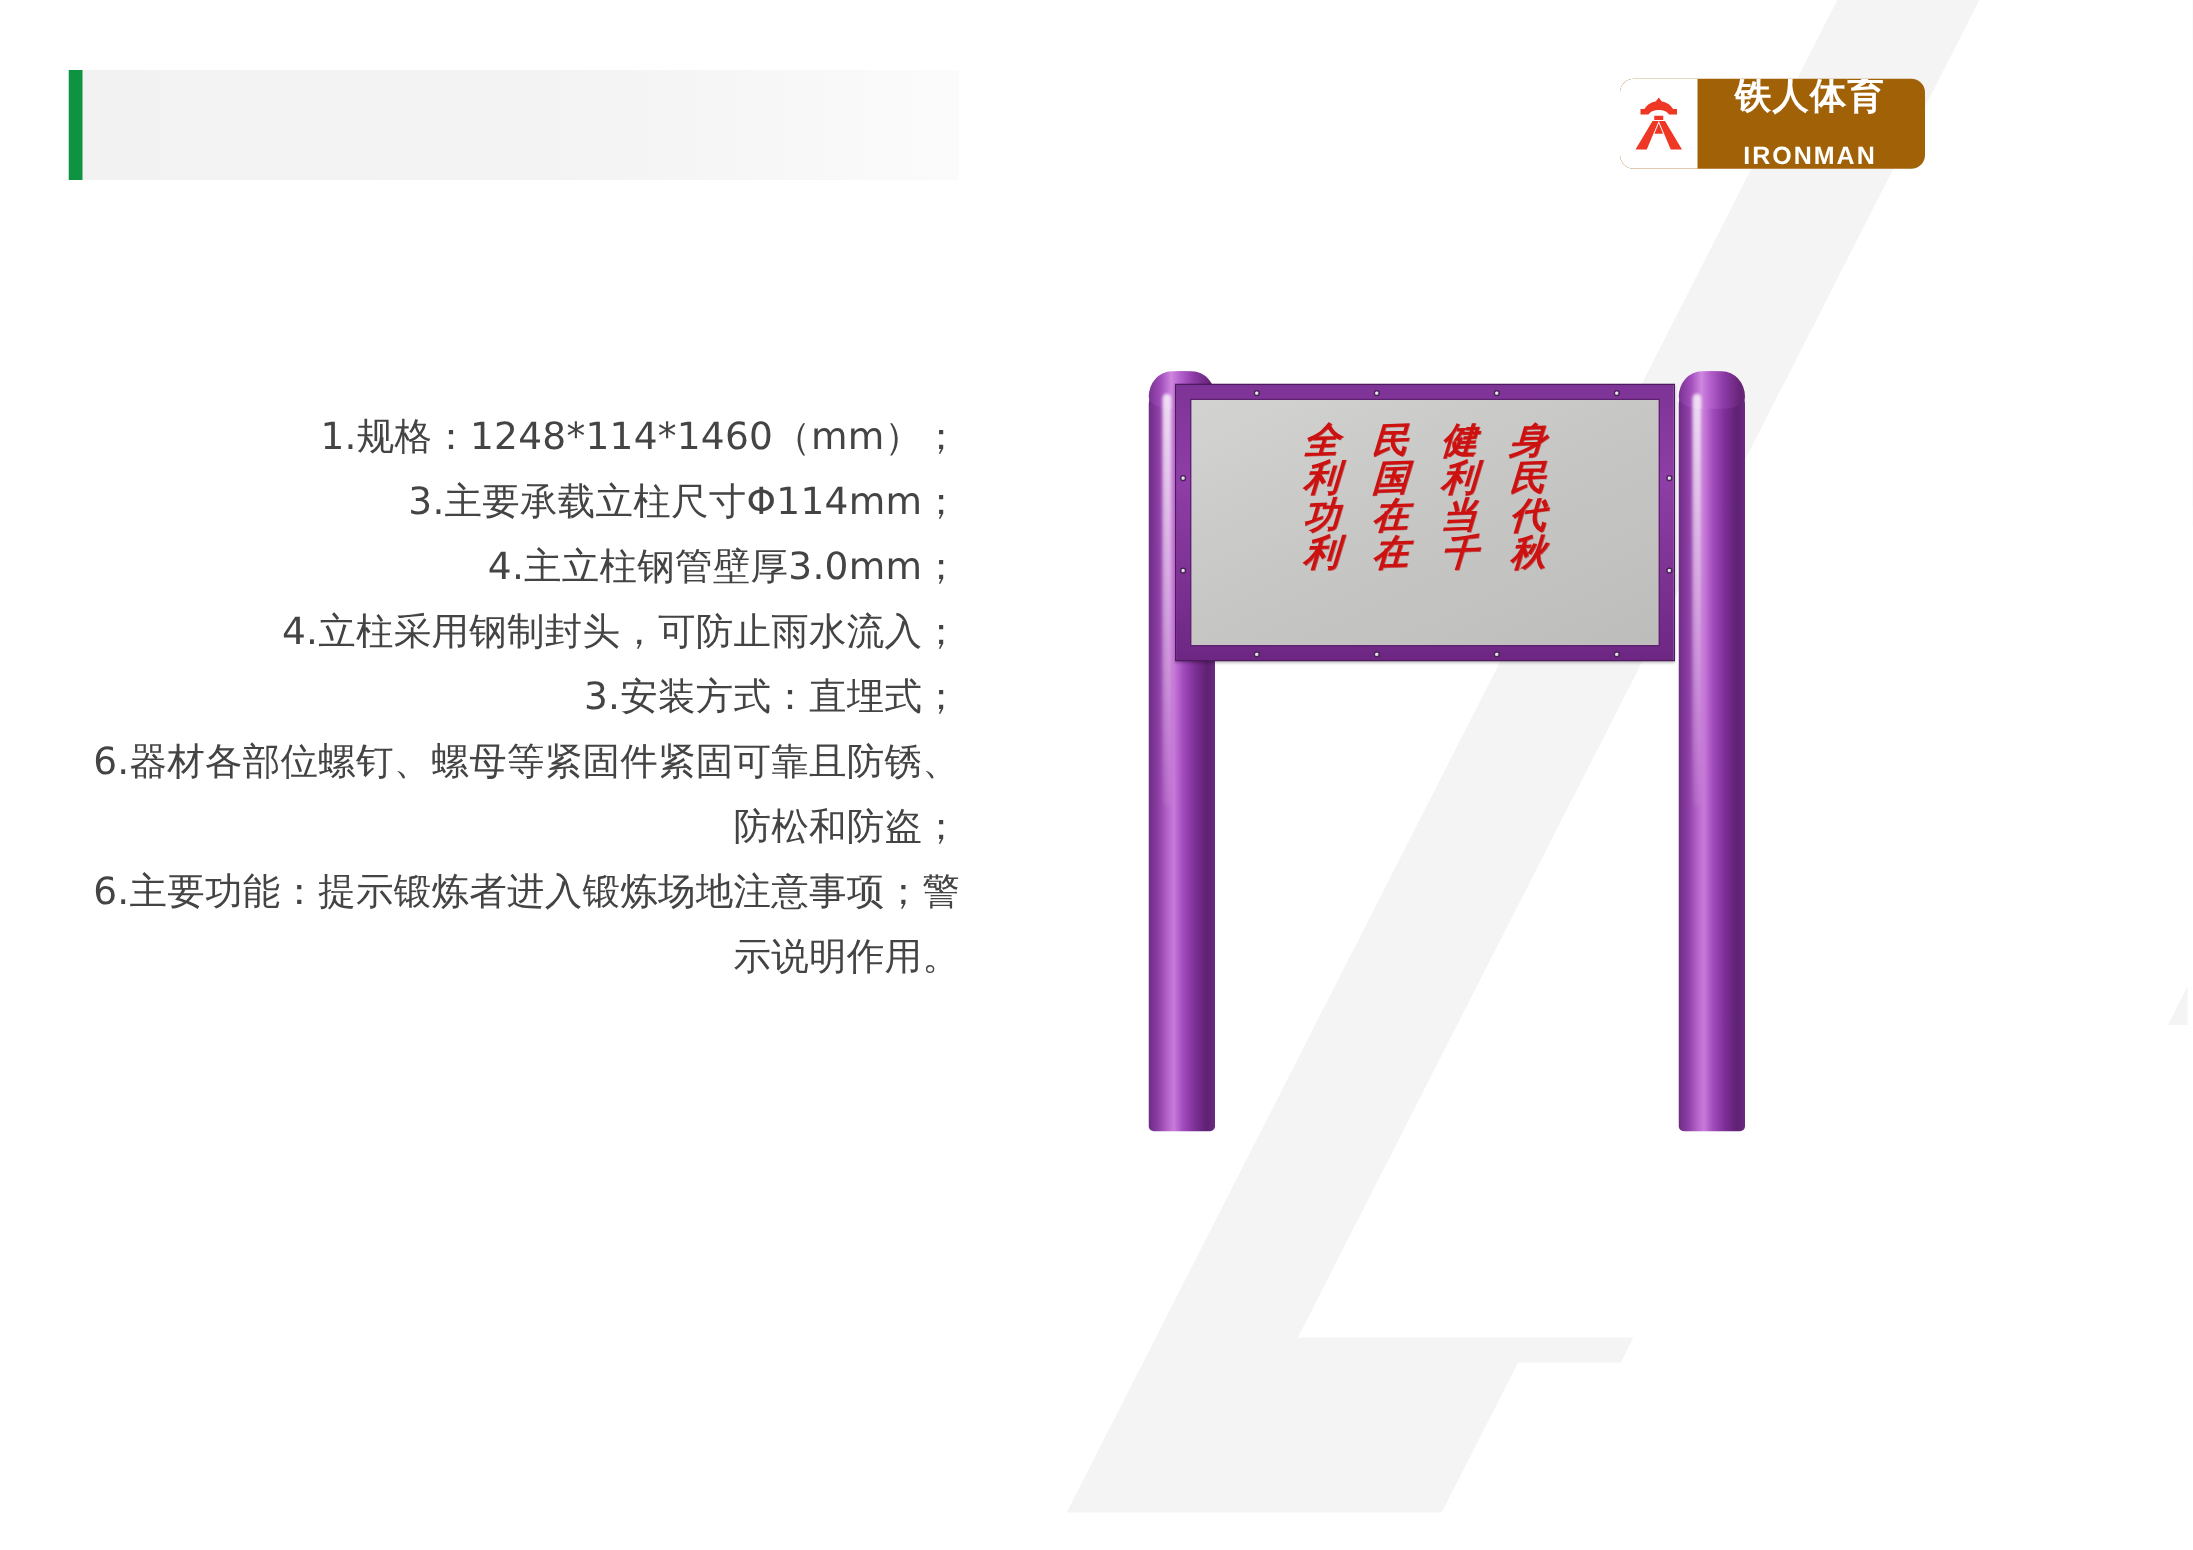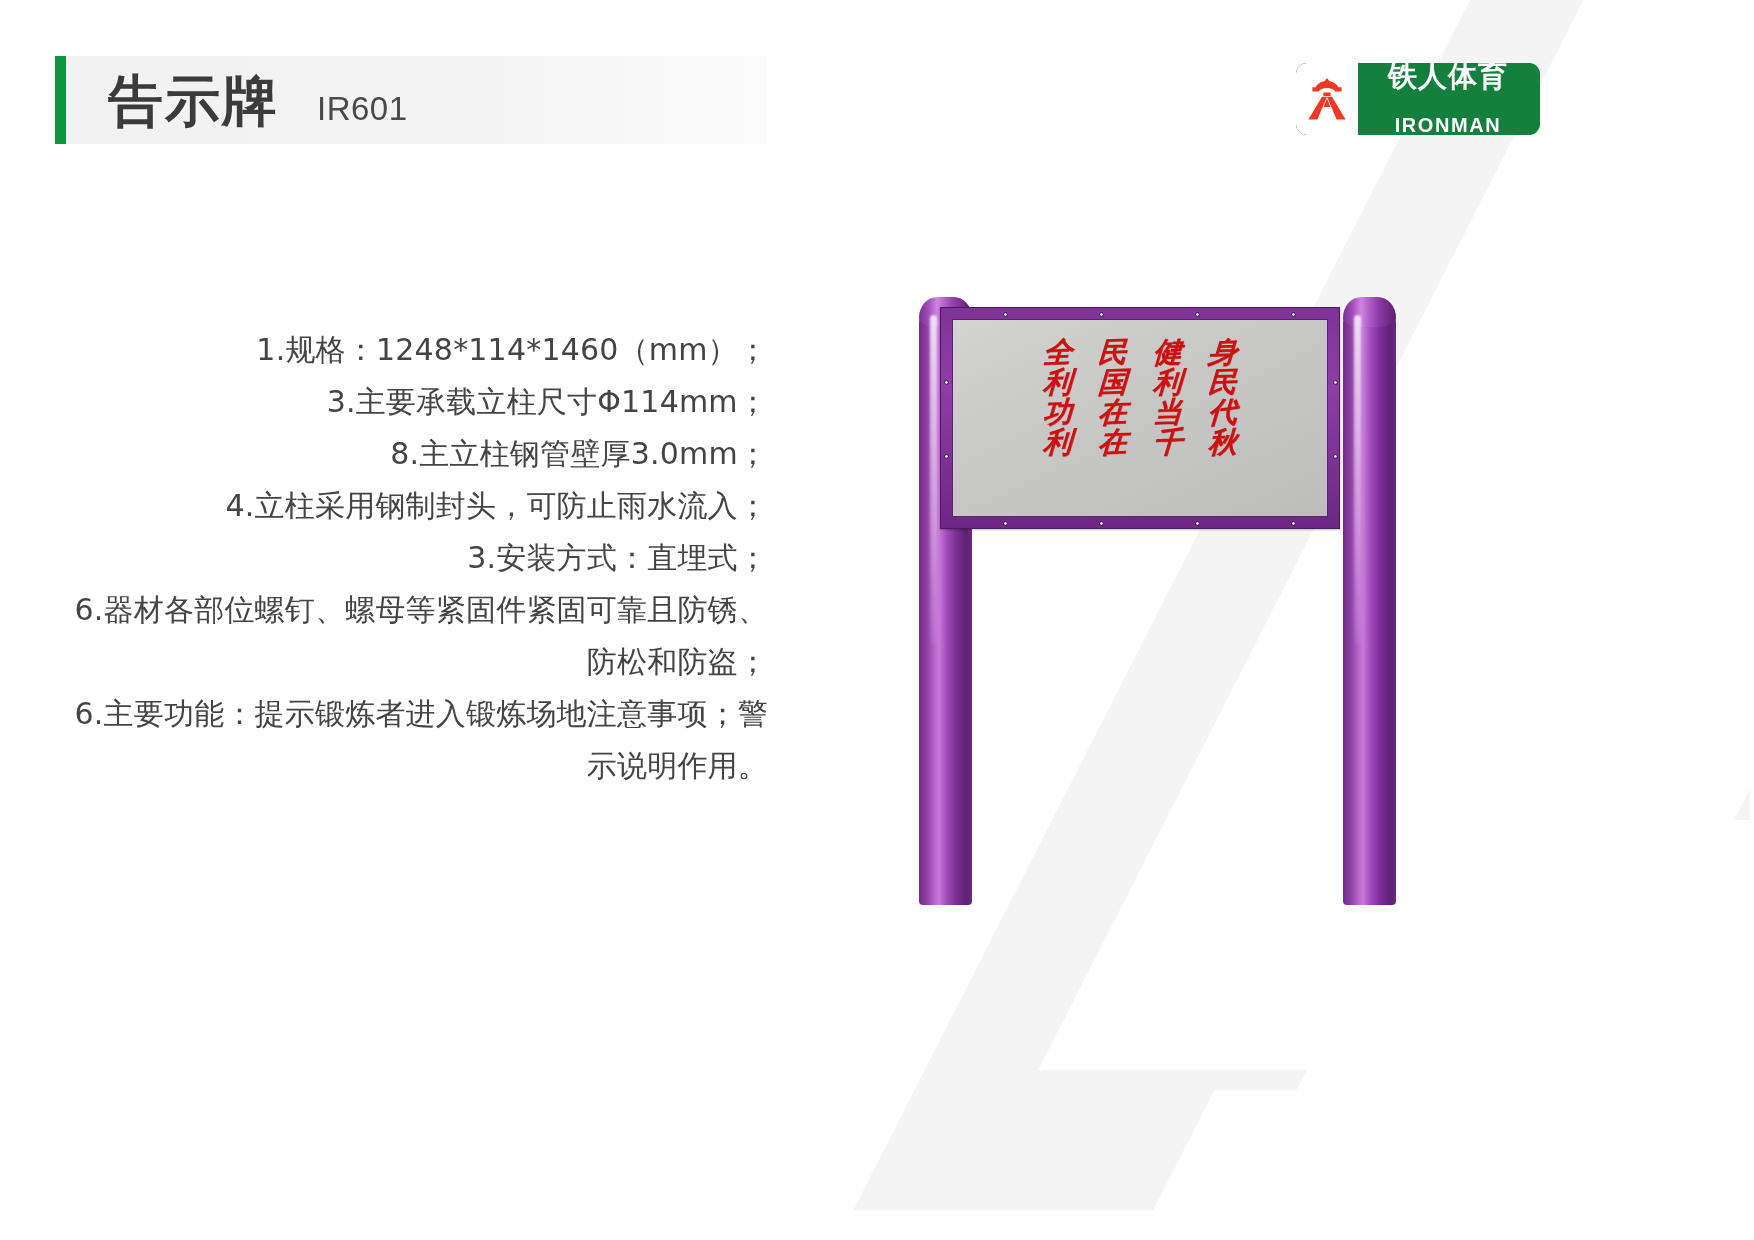--- a/index.html
+++ b/index.html
@@ -132,21 +132,21 @@
   }
 
   
   .brand-logo {
     position: absolute;
     top: 63px;
     left: 1296px;
     width: 244px;
     height: 72px;
     border-radius: 11px;
-    background: #15803d;
+    background: #a16207;
     display: flex;
     align-items: stretch;
     overflow: hidden;
   }
   .brand-mark {
     width: 62px;
     background: #ffffff;
     border-radius: 11px 0 0 11px;
     display: flex;
     align-items: center;
@@ -326,24 +326,20 @@
     <div class="chev chev-c"></div>
     <div class="chev chev-d"></div>
     <div class="chev-mask mask-1"></div>
     <div class="chev-mask mask-2"></div>
     <div class="chev-mask mask-3"></div>
     <div class="chev-mask mask-4"></div>
   </div>
 
   <div class="header">
     <div class="header-accent"></div>
-    <div class="header-text">
-      <span class="header-title">告示牌</span>
-      <span class="header-code">IR601</span>
-    </div>
   </div>
 
   <div class="brand-logo">
     <div class="brand-mark">
       <svg width="44" height="46" viewBox="0 0 44 46" aria-hidden="true">
         <g fill="#ee3724">
           <polygon points="22,2 25.2,6.2 18.8,6.2"></polygon>
           <path d="M22,5 C27.2,5 31.6,7.6 33.4,11.2 L36.6,11.2 L36.6,15.6 L30.2,15.6 C29,13.4 25.8,12.0 22,12.0 C18.2,12.0 15,13.4 13.8,15.6 L7.4,15.6 L7.4,11.2 L10.6,11.2 C12.4,7.6 16.8,5 22,5 Z"></path>
           <polygon points="18.4,16.6 25.6,16.6 25.6,20.0 18.4,20.0"></polygon>
           <polygon points="17.0,20.8 22,20.8 12.4,43.5 3.4,43.5"></polygon>
@@ -354,21 +350,21 @@
     </div>
     <div class="brand-words">
       <span class="brand-cn">铁人体育</span>
       <span class="brand-en">IRONMAN</span>
     </div>
   </div>
 
   <div class="spec-block">
     <div class="spec-line">1.规格：1248*114*1460（mm）；</div>
     <div class="spec-line">3.主要承载立柱尺寸Φ114mm；</div>
-    <div class="spec-line">8.主立柱钢管壁厚3.0mm；</div>
+    <div class="spec-line">4.主立柱钢管壁厚3.0mm；</div>
     <div class="spec-line">4.立柱采用钢制封头，可防止雨水流入；</div>
     <div class="spec-line">3.安装方式：直埋式；</div>
     <div class="spec-line">6.器材各部位螺钉、螺母等紧固件紧固可靠且防锈、防松和防盗；</div>
     <div class="spec-line">6.主要功能：提示锻炼者进入锻炼场地注意事项；警示说明作用。</div>
   </div>
 
   <div class="product">
 
     <div class="prod-wm"></div>
 

